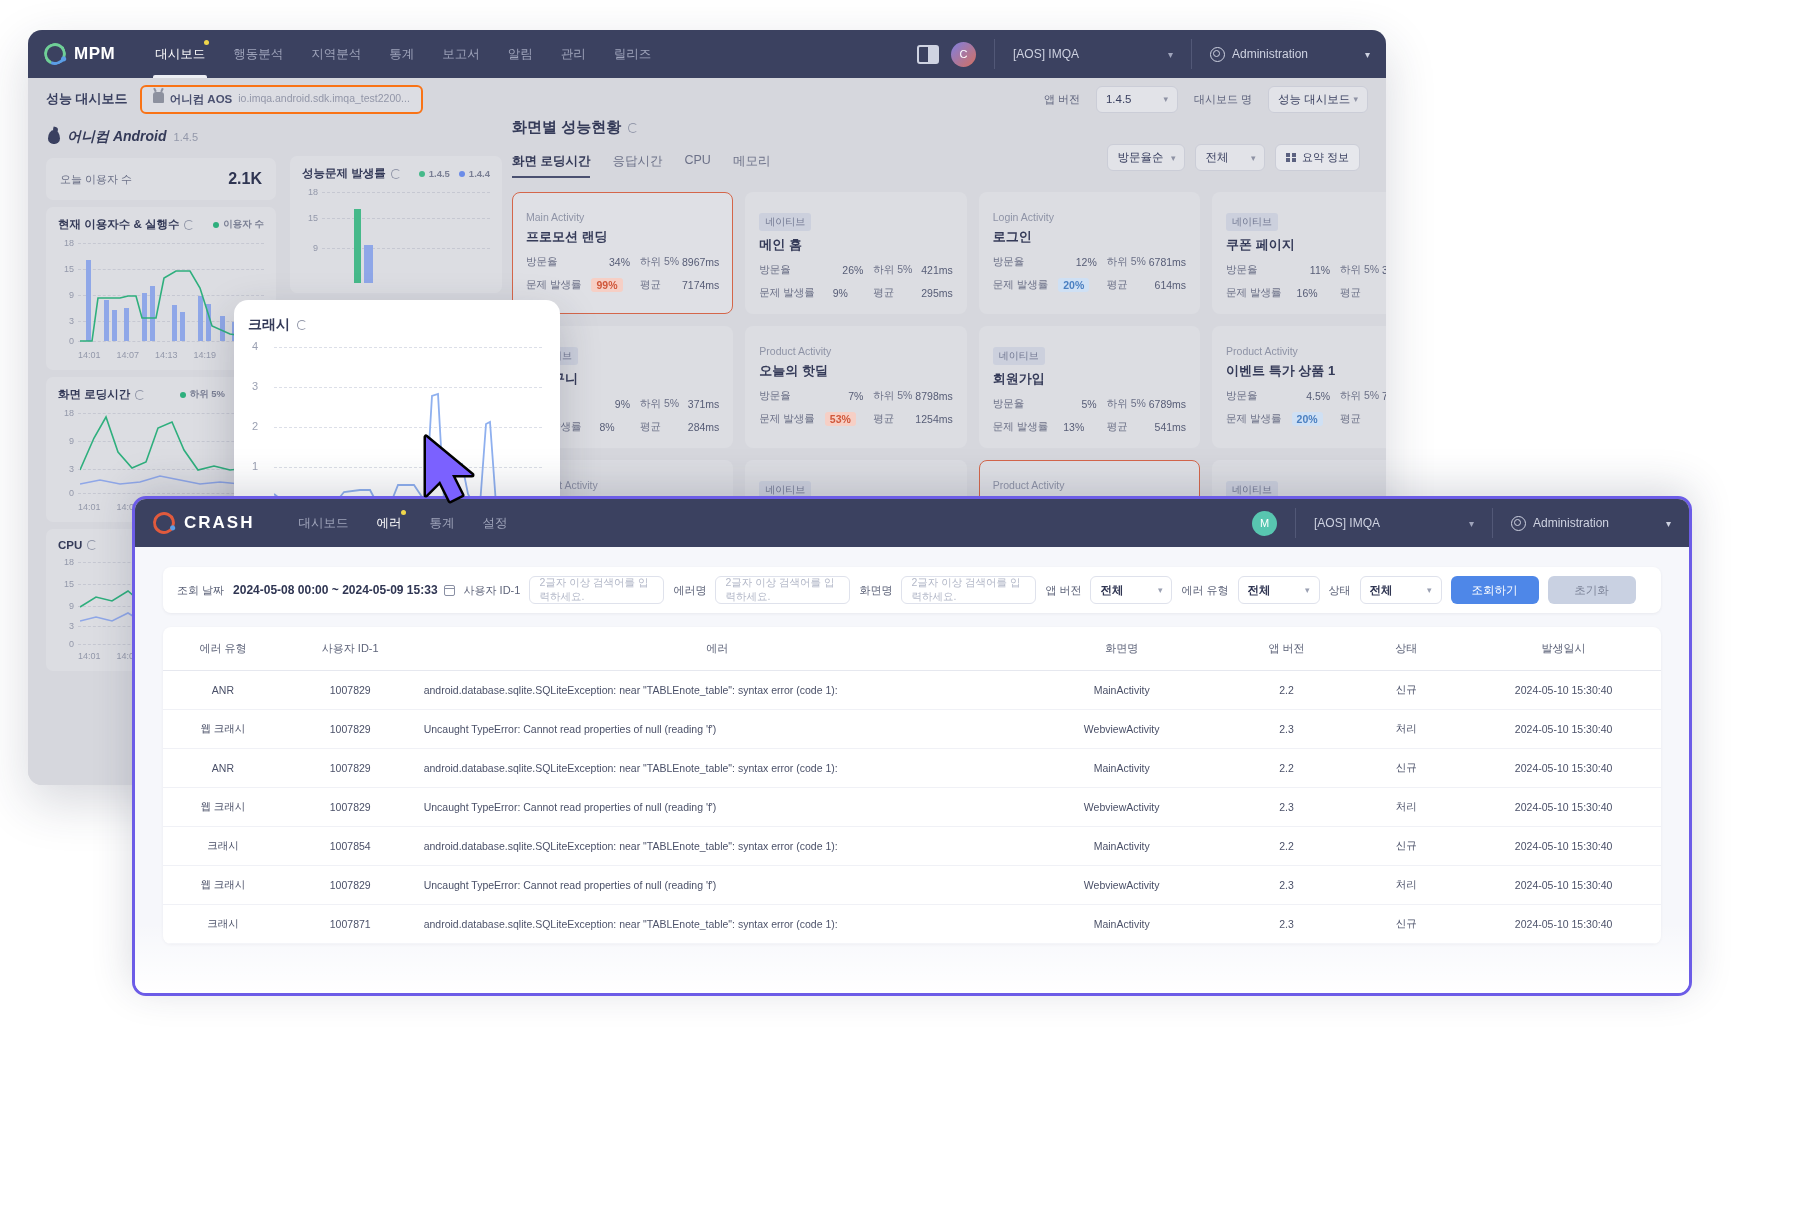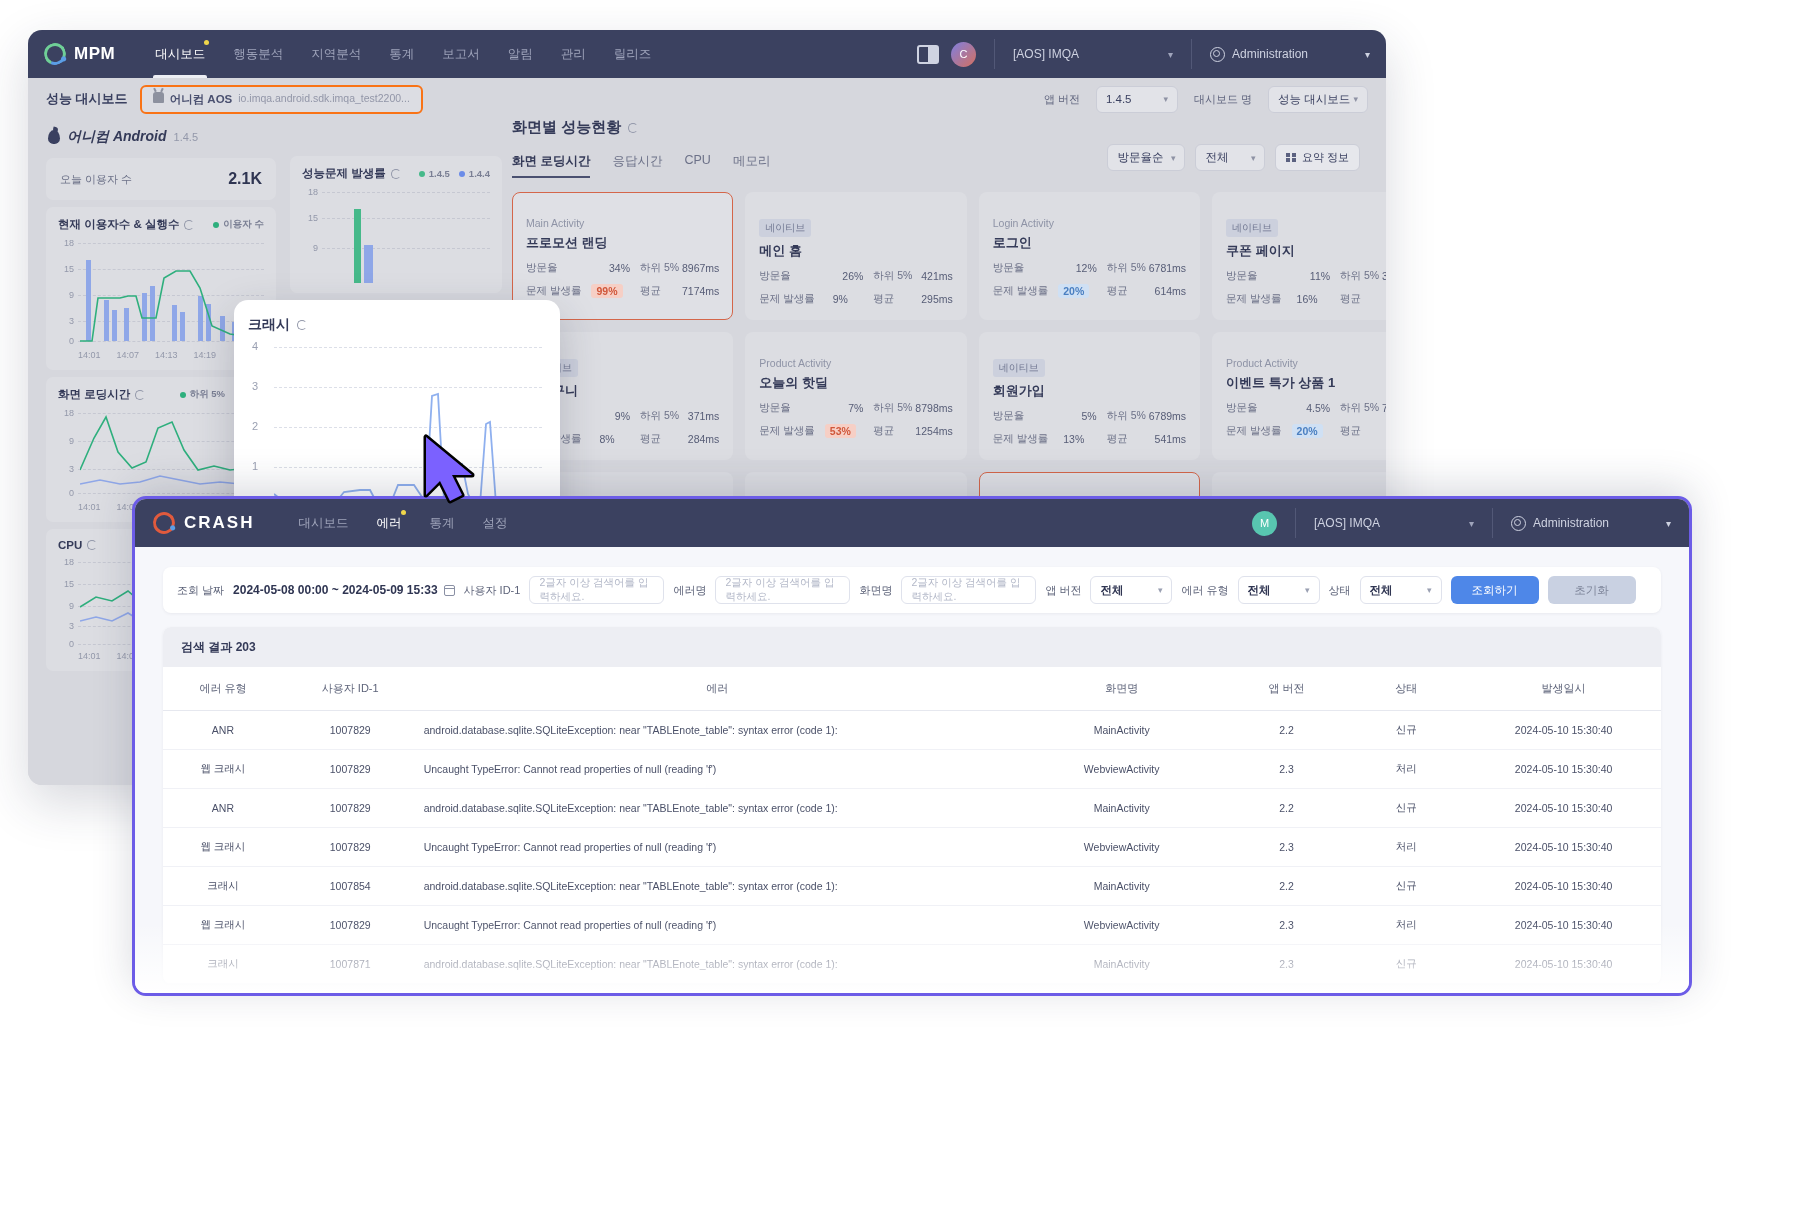--- a/index.html
+++ b/index.html
@@ -96,21 +96,21 @@
   .sect-title{display:flex;align-items:center;gap:7px;font-size:15px;font-weight:bold;color:#343a58;}
   #perf-tabs{display:flex;gap:22px;margin-top:16px;}
   .ptab{font-size:12.5px;color:#6c7188;padding-bottom:6px;cursor:pointer;}
   .ptab.active{color:#343a58;font-weight:bold;border-bottom:2px solid #4a5070;}
   #perf-toolbar{position:absolute;right:12px;top:26px;display:flex;align-items:center;gap:10px;}
   .btn-summary{background:#e6e7ec;border:1px solid #cbcdd7;border-radius:6px;height:27px;
     display:flex;align-items:center;gap:6px;padding:0 10px;font-size:11px;color:#3a4060;}
   .grid-ic{display:grid;grid-template-columns:4px 4px;grid-template-rows:4px 4px;gap:1.5px;}
   .grid-ic i{background:#5b6180;display:block;}
   #perf-grid{display:grid;grid-template-columns:repeat(4,1fr);gap:12px;margin-top:14px;}
-  .pcard{background:#dcdde2;border-radius:8px;padding:24px 13px 13px;border:1px solid transparent;}
+  .pcard{background:#dcdde2;border-radius:8px;padding:18px 13px 13px;border:1px solid transparent;}
   .pcard.alert{border-color:#d4664a;background:#dfe0e5;}
   .pcard .type{font-size:10.5px;color:#8e93a6;}
   .tag{display:inline-block;background:#ccd0dd;color:#6f7690;font-size:10px;border-radius:3px;padding:2px 6px;}
   .pcard .nm{font-size:13px;font-weight:bold;color:#343a58;margin-top:5px;}
   .prow{display:flex;align-items:center;margin-top:9px;font-size:10.5px;color:#6c7188;}
   .prow .l1{width:58px;}
   .prow .v1{width:46px;text-align:right;color:#565c76;}
   .prow .l2{width:52px;padding-left:10px;}
   .prow .v2{margin-left:auto;color:#565c76;}
   .hi{background:#f6cfc5;color:#d0573a;border-radius:3px;padding:1px 5px;font-weight:bold;}
@@ -721,21 +721,20 @@
       <span class="f-lab">상태</span>
       <span class="f-sel">
         <span>전체</span>
         <span class="cv">▾</span>
       </span>
       <button class="btn-pri">조회하기</button>
       <button class="btn-sec">초기화</button>
     </div>
 
     <div id="result-card">
-      <div id="result-head">검색 결과 203</div>
       <table>
         <thead>
             <tr id="err-head">
               <th style="width: 8%;">에러 유형</th>
               <th style="width: 9%;">사용자 ID-1</th>
               <th style="width: 40%;">에러</th>
               <th style="width: 14%;">화면명</th>
               <th style="width: 8%;">앱 버전</th>
               <th style="width: 8%;">상태</th>
               <th style="width: 13%;">발생일시</th>

